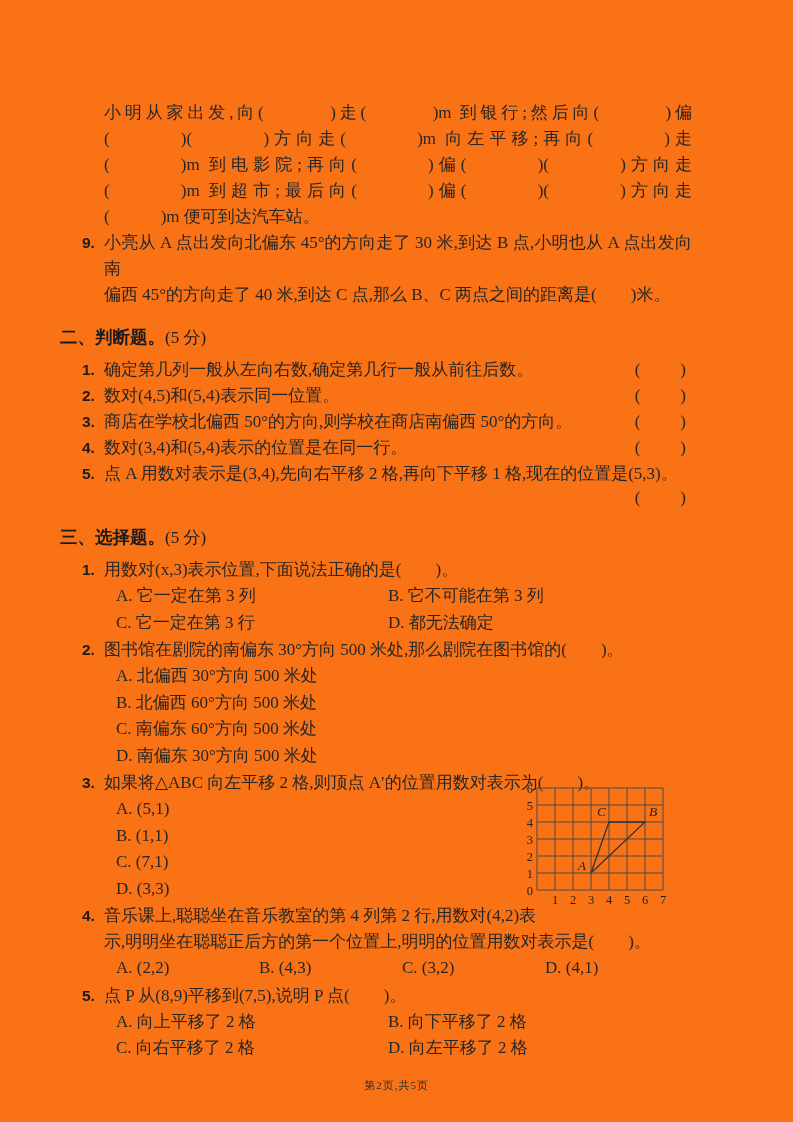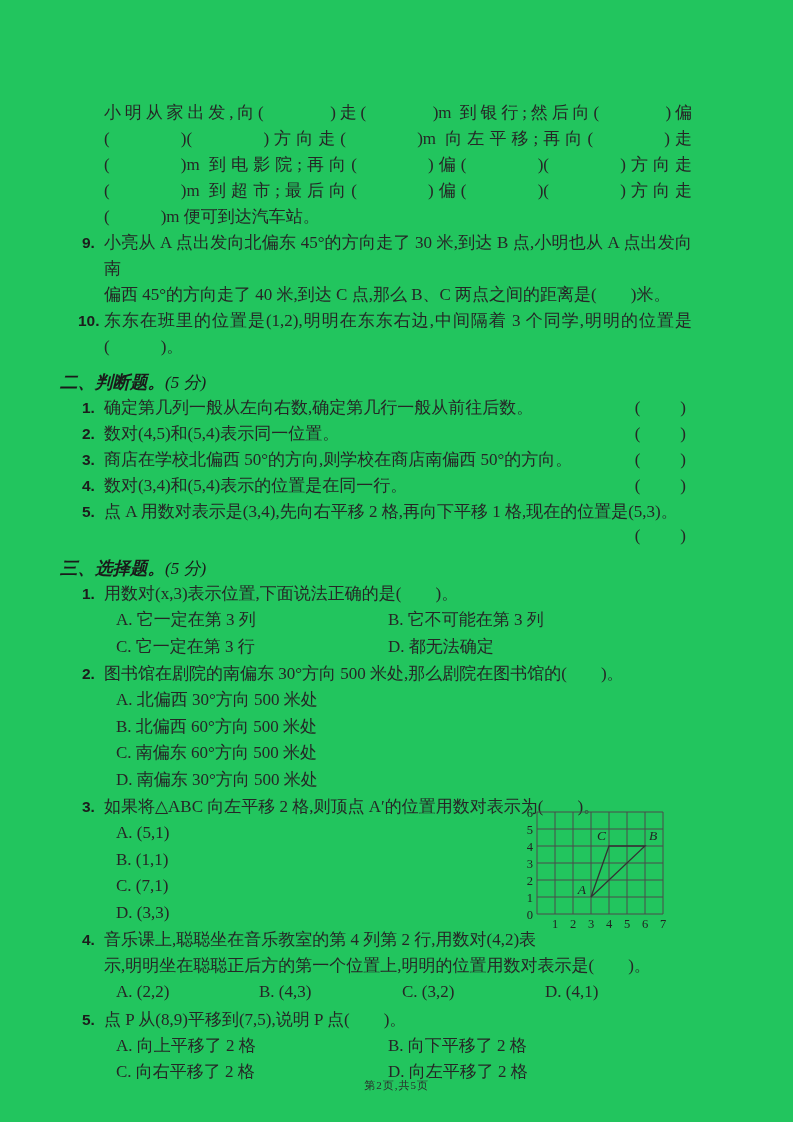--- a/index.html
+++ b/index.html
@@ -1,43 +1,42 @@
 <!DOCTYPE html>
 <html><head>
 <meta charset="utf-8">
 <style>
   html,body { margin:0; padding:0; background:#ffffff; }
   .page {
     position:relative;
     width:793px; height:1122px;
     margin:0 auto;
-    background:#22c55e;
+    background:#f97316;
     color:#262626;
     font-family:"Liberation Serif","DejaVu Serif",serif;
     font-size:17px;
     box-sizing:border-box;
     padding:100px 101px 0 60px;
     overflow:hidden;
   }
   .line { line-height:26px; }
   .just { text-align:justify; text-align-last:justify; }
   .fillblock { margin-left:44px; }
   .q { position:relative; padding-left:44px; }
   .q-no {
     position:absolute; left:22px; top:0;
     font-family:"Liberation Sans","DejaVu Sans",sans-serif;
     font-weight:700; font-size:15.5px; line-height:26px;
     color:#1c1c1c;
   }
   .q-no.wide { left:18px; }
   .sec-head {
     font-family:"Liberation Sans","DejaVu Sans",sans-serif;
-    font-weight:700; font-size:17.5px; line-height:25px;
+    font-weight:700; font-size:17.5px; line-height:39px;
     color:#1a1a1a;
-    font-style:italic;
   }
   .sec-head .score { font-weight:400; font-family:"Liberation Serif","DejaVu Serif",serif; font-size:17px; }
   .tf-item { position:relative; padding-left:44px; display:flex; line-height:26px; }
   .tf-text { flex:1 1 auto; }
   .tf-ans { flex:0 0 auto; padding-right:4px; letter-spacing:2px; }
   .ans-row { text-align:right; line-height:22px; padding-right:4px; letter-spacing:2px; }
   .opts { padding-left:12px; }
   .opt-line { line-height:26.5px; }
   .col2 { display:inline-block; width:272px; }
   .col4 { display:inline-block; width:143px; }
@@ -66,25 +65,20 @@
     <div class="line just">(　　　)m 到超市;最后向(　　　)偏(　　　)(　　　)方向走</div>
     <div class="line">(　　　)m 便可到达汽车站。</div>
   </div>
 
   <div class="q">
     <span class="q-no">9.</span>
     <div class="line just">小亮从 A 点出发向北偏东 45°的方向走了 30 米,到达 B 点,小明也从 A 点出发向南</div>
     <div class="line">偏西 45°的方向走了 40 米,到达 C 点,那么 B、C 两点之间的距离是(　　)米。</div>
   </div>
 
-  <div class="q">
-    <span class="q-no wide">10.</span>
-    <div class="line just">东东在班里的位置是(1,2),明明在东东右边,中间隔着 3 个同学,明明的位置是</div>
-    <div class="line">(　　　)。</div>
-  </div>
 
   <div class="sec-head sp-above">
     <span>二、判断题。</span><span class="score">(5 分)</span>
   </div>
 
   <div class="tf-item">
     <span class="q-no">1.</span>
     <span class="tf-text">确定第几列一般从左向右数,确定第几行一般从前往后数。</span>
     <span class="tf-ans">(　　)</span>
   </div>

